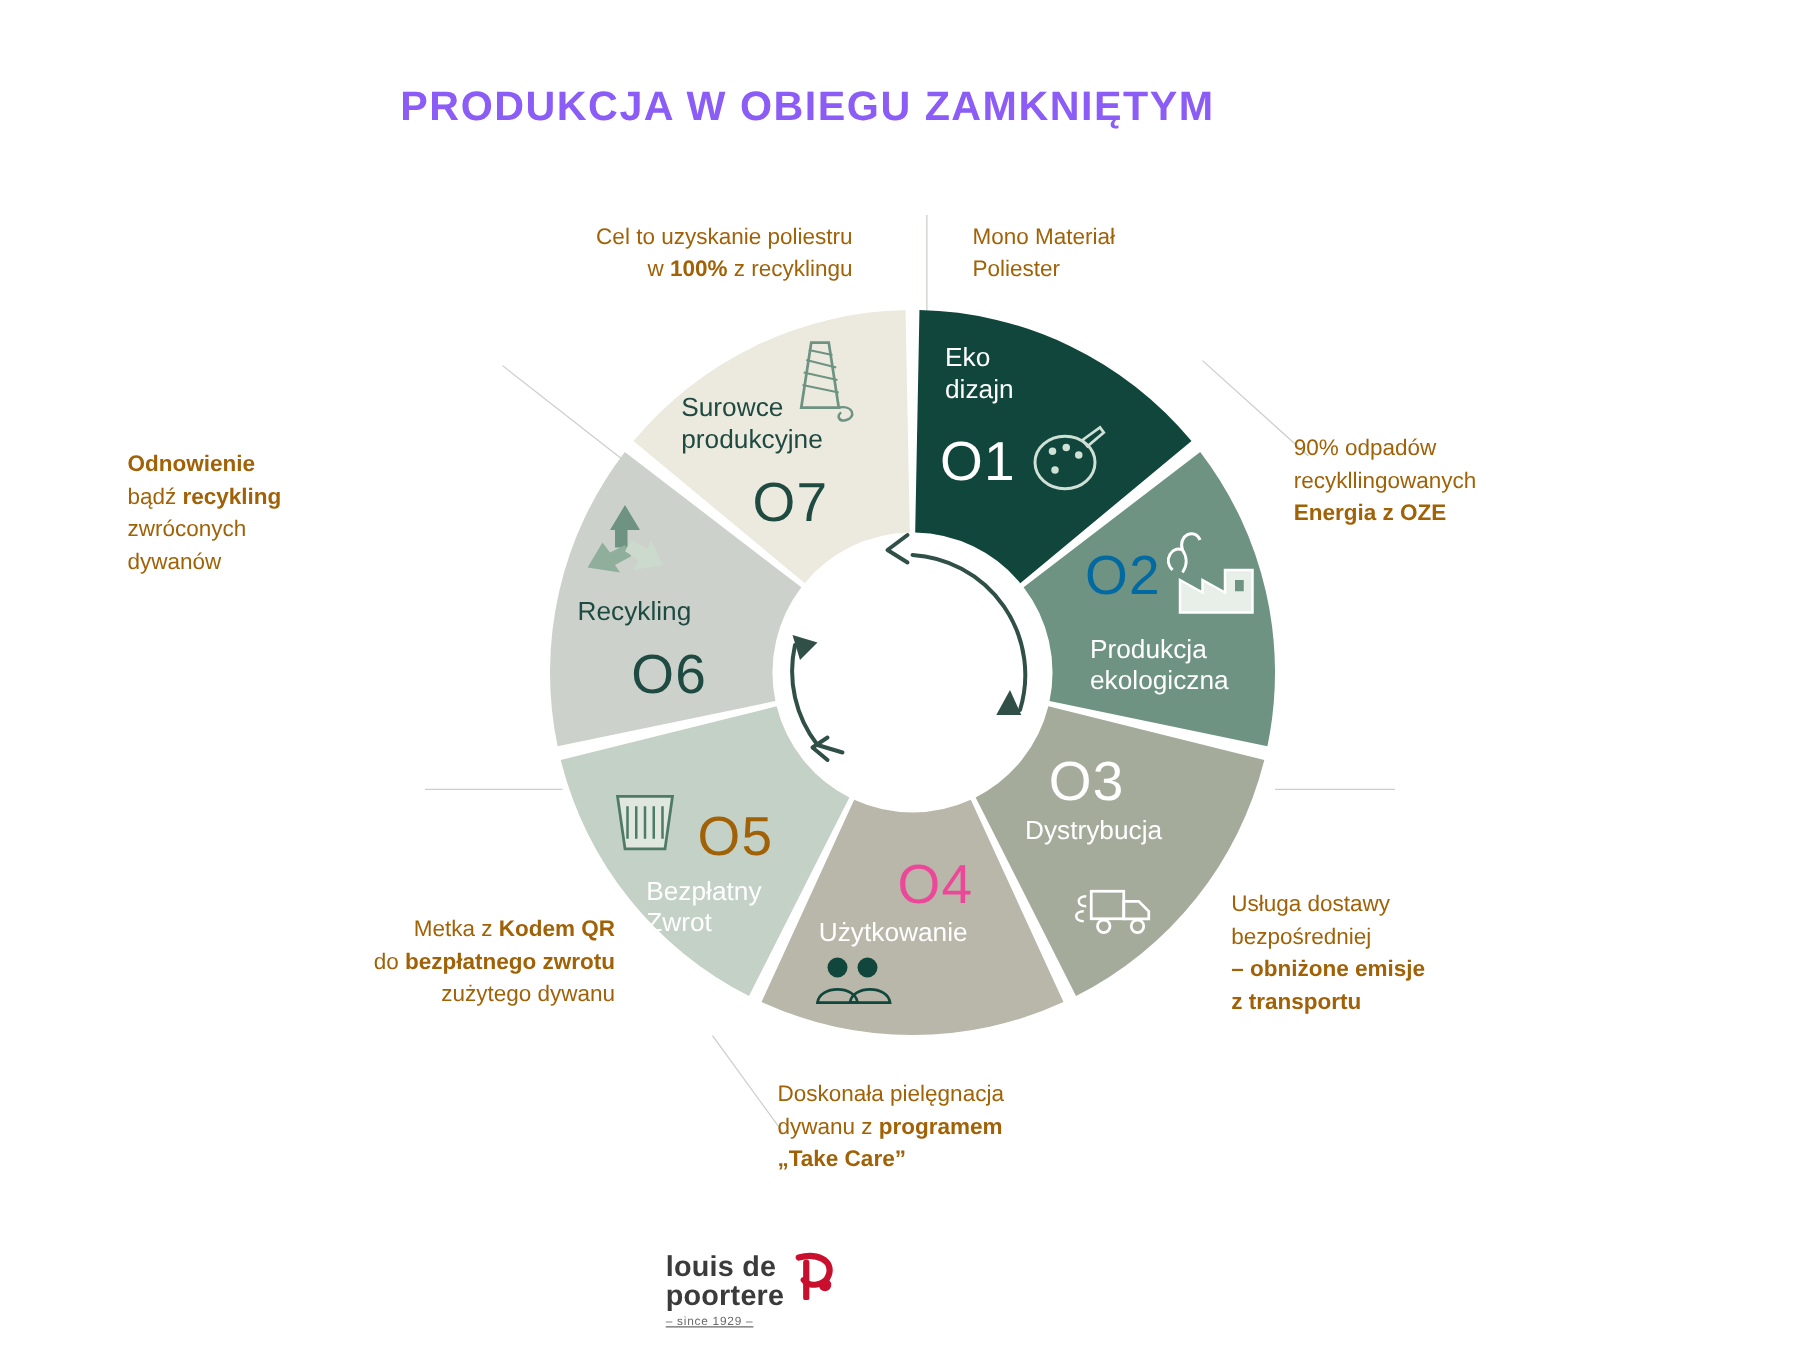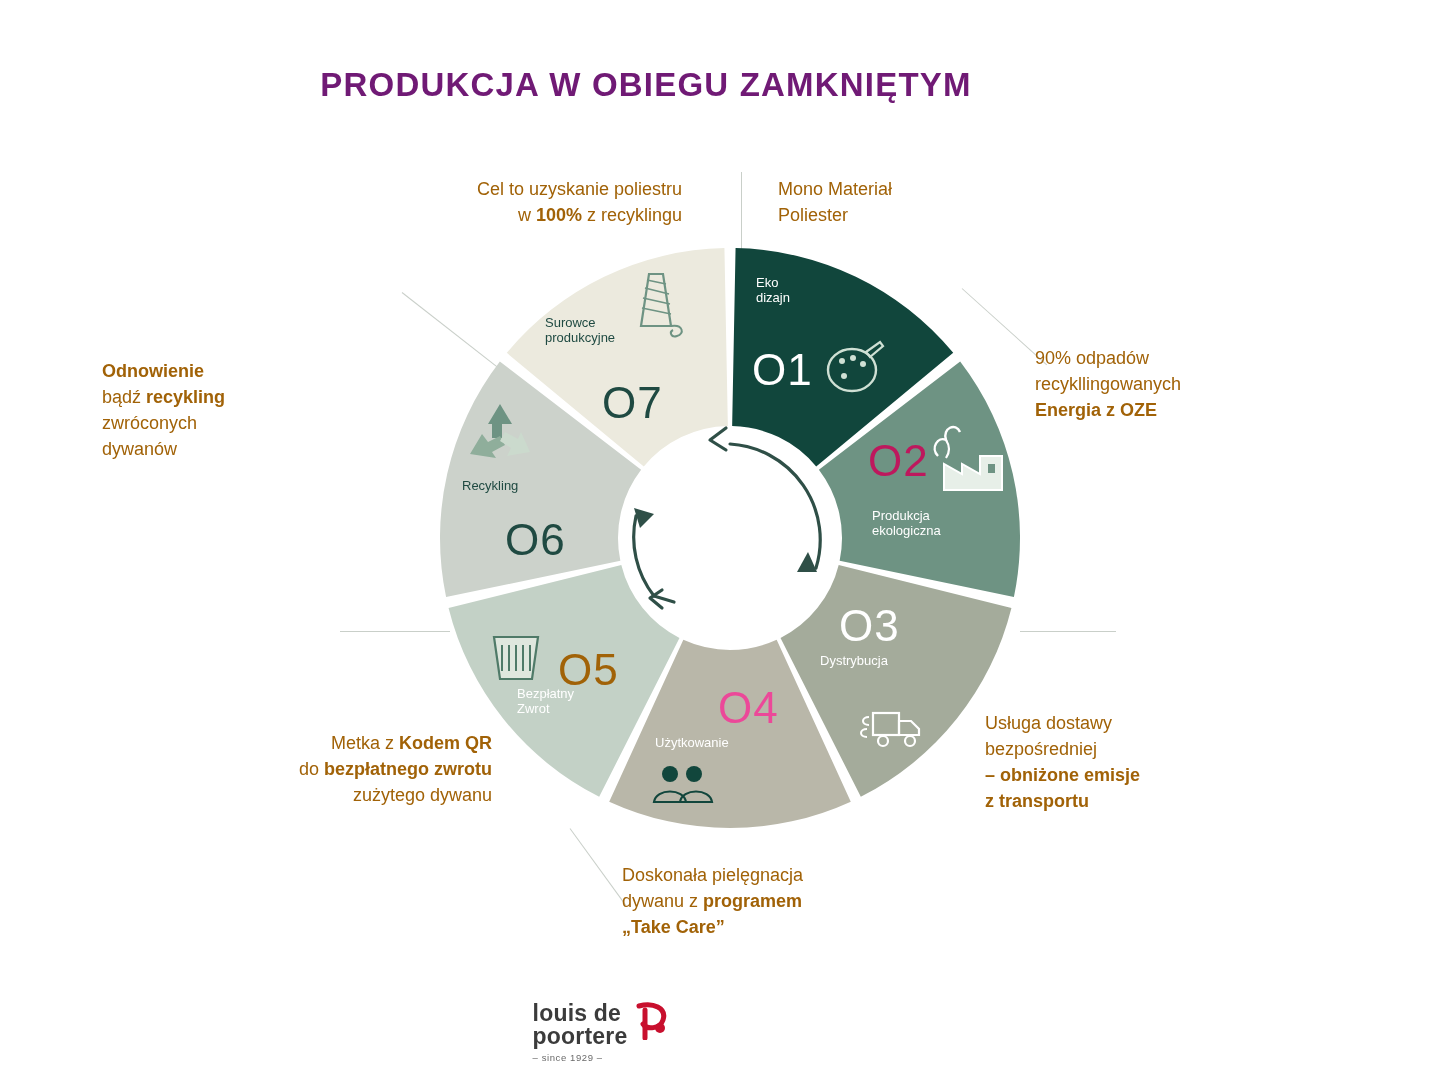--- a/index.html
+++ b/index.html
@@ -11,34 +11,34 @@
     overflow:hidden;
     position:relative;
   }
   #title{
     position:absolute;
     top:66px;left:0;width:1292px;
     text-align:center;
     font-size:33px;
     font-weight:bold;
     letter-spacing:1.2px;
-    color:#701a75;
+    color:#8b5cf6;
   }
 
   
   #wheel{
     position:absolute;
     left:430px;top:238px;
     width:600px;height:600px;
   }
   #wheel svg{display:block;}
 
   .seg-label{
     position:absolute;
-    font-size:13px;
+    font-size:21px;
     line-height:1.18;
     pointer-events:none;
   }
   .seg-num{
     position:absolute;
     font-size:44px;
     font-weight:500;
     letter-spacing:1px;
     pointer-events:none;
   }
@@ -83,20 +83,21 @@
   #logo .logo-mark{
     position:absolute;
     right:-44px;top:-2px;
     width:38px;height:40px;
   }
   #logo .logo-since{
     margin-top:5px;
     font-size:9.5px;
     color:#6a6a6a;
     letter-spacing:.6px;
+    text-decoration:underline;
   }
 </style>
 </head>
 <body>
 
 <div id="title">PRODUKCJA W OBIEGU ZAMKNIĘTYM</div>
 
 <div class="leader" style="left:741px;top:172px;width:1px;height:96px;"></div>
 <div class="leader" style="left:962px;top:288px;width:114px;height:1px;transform:rotate(42deg);transform-origin:left center;"></div>
 <div class="leader" style="left:1020px;top:631px;width:96px;height:1px;"></div>
@@ -113,29 +114,29 @@
       <path d="M169.1809775107049 558.817277929711 A290 290 0 0 1 18.561840527833965 369.9468540602051 L191.30664185902552 327.0139574301482 A112 112 0 0 0 249.47679131447913 399.9570176831987 Z" fill="#c3d1c6"></path>
       <path d="M16.084177496670065 359.0915030461881 A290 290 0 0 1 69.83952511134743 123.57393673544169 L211.11043728438244 231.86303763575677 A112 112 0 0 0 190.34975130905877 322.82154600404505 Z" fill="#ccd2cb"></path>
       <path d="M76.78178265497397 114.86862112189431 A290 290 0 0 1 294.4327417040898 10.053443484723175 L297.8498864512347 188.02064024237586 A112 112 0 0 0 213.79158502536927 228.5009847091454 Z" fill="#eceade"></path>
     </svg>
   </div>
 
 <div class="seg-label" style="left:756px;top:275px;color:#ffffff;">Eko<br>dizajn</div>
 <div class="seg-num" style="left:752px;top:345px;color:#ffffff;">O1</div>
 
 <div class="seg-label" style="left:872px;top:508px;color:#ffffff;">Produkcja<br>ekologiczna</div>
-<div class="seg-num" style="left:868px;top:436px;color:#be185d;">O2</div>
+<div class="seg-num" style="left:868px;top:436px;color:#0369a1;">O2</div>
 
 <div class="seg-label" style="left:820px;top:653px;color:#ffffff;">Dystrybucja</div>
 <div class="seg-num" style="left:839px;top:601px;color:#ffffff;">O3</div>
 
 <div class="seg-label" style="left:655px;top:735px;color:#ffffff;">Użytkowanie</div>
 <div class="seg-num" style="left:718px;top:683px;color:#ec4899;">O4</div>
 
-<div class="seg-label" style="left:517px;top:686px;color:#ffffff;">Bezpłatny<br>Zwrot</div>
+<div class="seg-label" style="left:517px;top:702px;color:#ffffff;">Bezpłatny<br>Zwrot</div>
 <div class="seg-num" style="left:558px;top:645px;color:#a16207;">O5</div>
 
 <div class="seg-label" style="left:462px;top:478px;color:#1f4a42;">Recykling</div>
 <div class="seg-num" style="left:505px;top:515px;color:#1f4a42;text-align:right;">O6</div>
 
 <div class="seg-label" style="left:545px;top:315px;color:#1f4a42;">Surowce<br>produkcyjne</div>
 <div class="seg-num" style="left:602px;top:378px;color:#1f4a42;">O7</div>
 
 <div style="position:absolute;left:822px;top:340px;width:64px;height:58px;">
   <svg viewBox="0 0 64 58" width="64" height="58">

